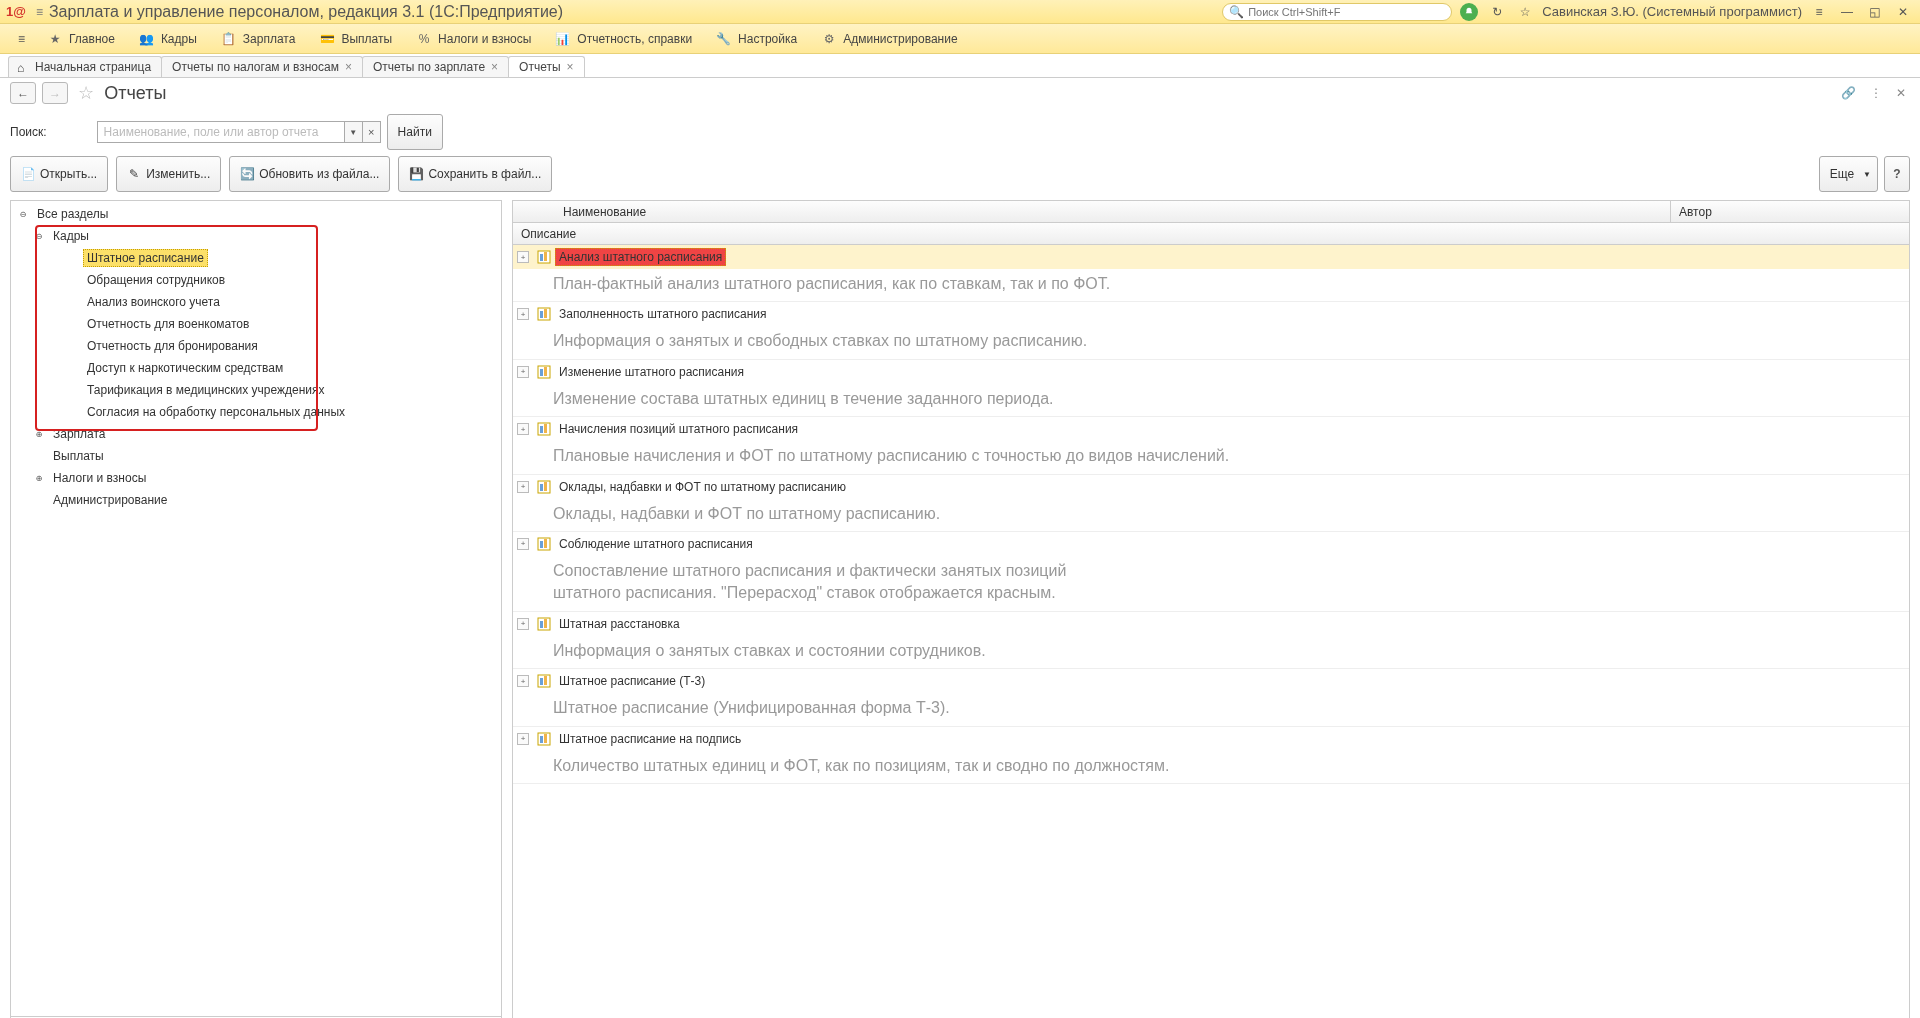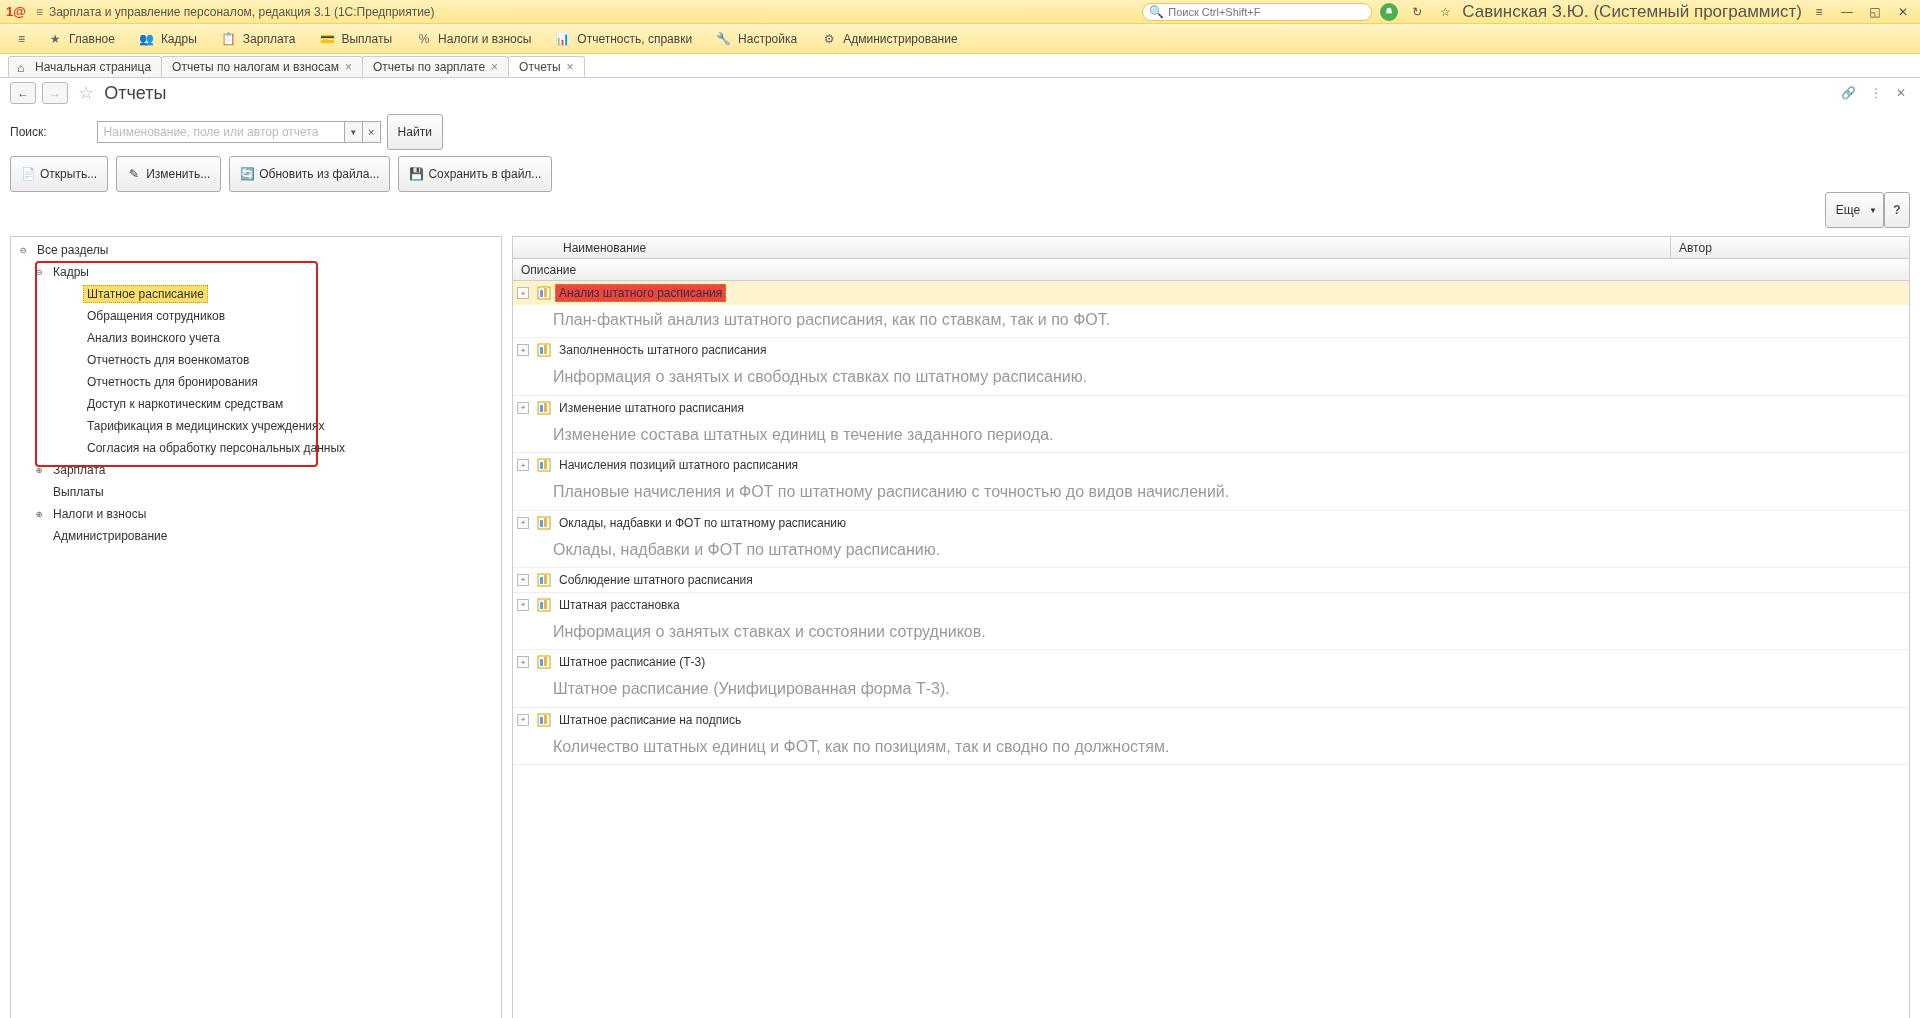--- a/index.html
+++ b/index.html
@@ -2,28 +2,28 @@
 <html><head>
 <meta charset="utf-8">
 <style>
   * { box-sizing: border-box; margin: 0; padding: 0; }
   body { font-family: Arial, sans-serif; font-size: 12px; color: #333; background: #fff; overflow: hidden; }
 
   
   .titlebar { height: 24px; background: linear-gradient(#fff1b8, #ffe88e); display: flex; align-items: center; padding: 0 6px; border-bottom: 1px solid #e8d178; }
   .logo-1c { color: #d4342c; font-weight: bold; font-size: 13px; margin-right: 4px; }
   .titlebar-hamburger { color: #777; margin: 0 6px; cursor: pointer; }
-  .app-title { color: #555; font-size: 12px; }
+  .app-title { color: #555; font-size: 16px; }
   .titlebar-right { margin-left: auto; display: flex; align-items: center; gap: 6px; }
   .search-global { width: 230px; height: 18px; border: 1px solid #e0c868; background: #fff; border-radius: 10px; padding: 0 6px; display: flex; align-items: center; }
   .search-global input { border: none; outline: none; width: 100%; font-size: 11px; color: #999; background: transparent; }
   .title-icon { width: 22px; height: 22px; display: inline-flex; align-items: center; justify-content: center; color: #555; cursor: pointer; }
   .notif-circle { width: 18px; height: 18px; border-radius: 50%; background: #4caf50; display: inline-flex; align-items: center; justify-content: center; }
   .notif-circle svg { width: 10px; height: 10px; fill: #fff; }
-  .user-label { color: #555; font-size: 17px; }
+  .user-label { color: #555; font-size: 13px; }
   
   
   .mainmenu { height: 30px; background: linear-gradient(#fff3c4, #ffe999); border-bottom: 1px solid #e8d178; display: flex; align-items: center; padding: 0 10px; gap: 2px; }
   .menu-item { display: flex; align-items: center; gap: 6px; padding: 5px 12px; cursor: pointer; color: #444; }
   .menu-ico { width: 16px; height: 16px; display: inline-flex; align-items: center; justify-content: center; color: #666; }
   .hamburger-main { padding: 5px 8px; cursor: pointer; color: #555; }
 
   
   .tabbar { height: 24px; background: #fff; border-bottom: 1px solid #ccc; display: flex; align-items: flex-end; padding: 0 8px; gap: 0; }
   .tab { border: 1px solid #ccc; border-bottom: none; padding: 3px 10px; background: #f6f6f6; cursor: pointer; display: flex; align-items: center; gap: 6px; font-size: 12px; color: #444; border-radius: 3px 3px 0 0; margin-right: -1px; position: relative; }
@@ -47,21 +47,21 @@
   .search-box { position: relative; display: flex; padding-left: 44px; }
   .search-input { width: 248px; height: 22px; border: 1px solid #aaa; padding: 0 6px; font-size: 12px; color: #333; }
   .search-input::placeholder { color: #bbb; }
   .search-drop { width: 18px; height: 22px; border: 1px solid #aaa; border-left: none; background: #f6f6f6; display: flex; align-items: center; justify-content: center; font-size: 8px; color: #555; cursor: pointer; }
   .search-clear { width: 18px; height: 22px; border: 1px solid #aaa; border-left: none; background: #f6f6f6; display: flex; align-items: center; justify-content: center; font-size: 11px; color: #555; cursor: pointer; }
   .btn { height: 36px; border: 1px solid #aaa; background: linear-gradient(#fdfdfd, #ededed); border-radius: 3px; padding: 0 10px; cursor: pointer; display: inline-flex; align-items: center; gap: 5px; font-size: 12px; color: #333; }
   .btn-ico { width: 14px; height: 14px; }
 
   
   .toolbar { padding: 0 10px 8px; display: flex; gap: 8px; }
-  .toolbar-right { margin-left: auto; display: flex; gap: 0; margin-top: 36px; }
+  .toolbar-right { margin-left: auto; display: flex; gap: 6px; }
   .btn-more { padding-right: 6px; }
   .btn-caret { font-size: 8px; margin-left: 4px; }
   .btn-help { width: 26px; padding: 0; justify-content: center; font-weight: bold; color: #555; }
 
   
   .content { display: flex; padding: 0 10px 10px; height: calc(100vh - 168px); gap: 10px; }
 
   
   .left-panel { width: 492px; border: 1px solid #ccc; background: #fff; display: flex; flex-direction: column; position: relative; }
   .tree { flex: 1; overflow: auto; padding: 2px 0; }
@@ -391,20 +391,24 @@
             <span class="expand-ico">+</span>
             <span class="rep-ico1">
               <svg width="14" height="14" viewBox="0 0 14 14">
                 <rect x="1" y="1" width="12" height="12" fill="#fff" stroke="#c9a500"></rect>
                 <rect x="3" y="4" width="3" height="7" fill="#6aa0d8"></rect>
                 <rect x="7" y="2" width="3" height="9" fill="#f0b44a"></rect>
               </svg>
             </span>
             <span class="rep-name">Соблюдение штатного расписания</span>
           </div>
+          <div class="report-desc-line">
+            <div>Сопоставление штатного расписания и фактически занятых позиций</div>
+            <div>штатного расписания. "Перерасход" ставок отображается красным.</div>
+          </div>
         </div>
         <div class="report-row">
           <div class="report-title-line">
             <span class="expand-ico">+</span>
             <span class="rep-ico1">
               <svg width="14" height="14" viewBox="0 0 14 14">
                 <rect x="1" y="1" width="12" height="12" fill="#fff" stroke="#c9a500"></rect>
                 <rect x="3" y="4" width="3" height="7" fill="#6aa0d8"></rect>
                 <rect x="7" y="2" width="3" height="9" fill="#f0b44a"></rect>
               </svg>

